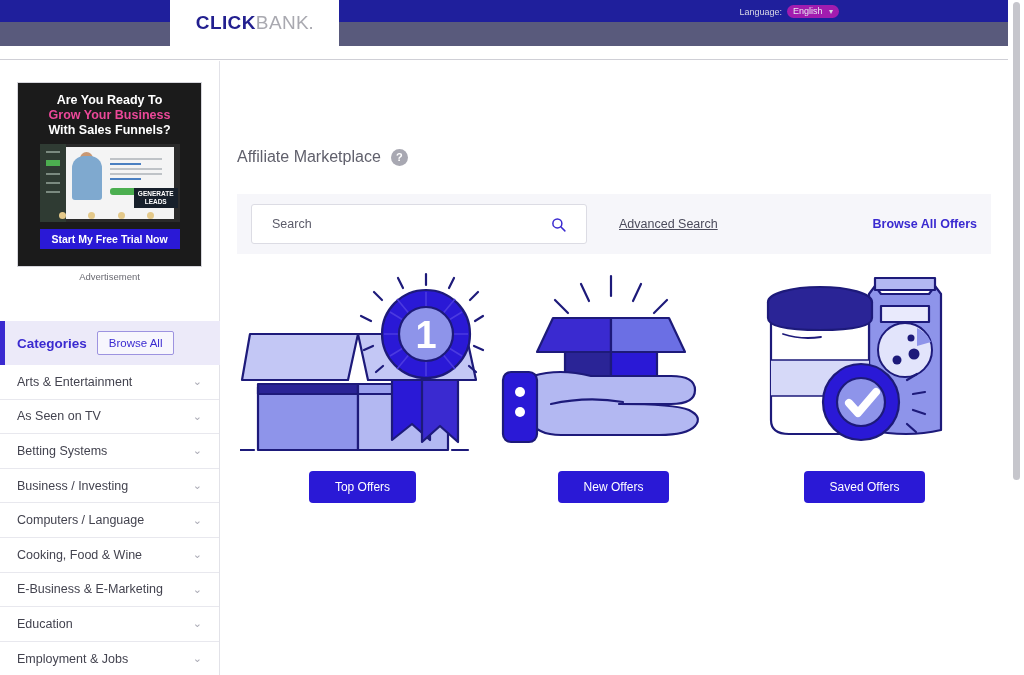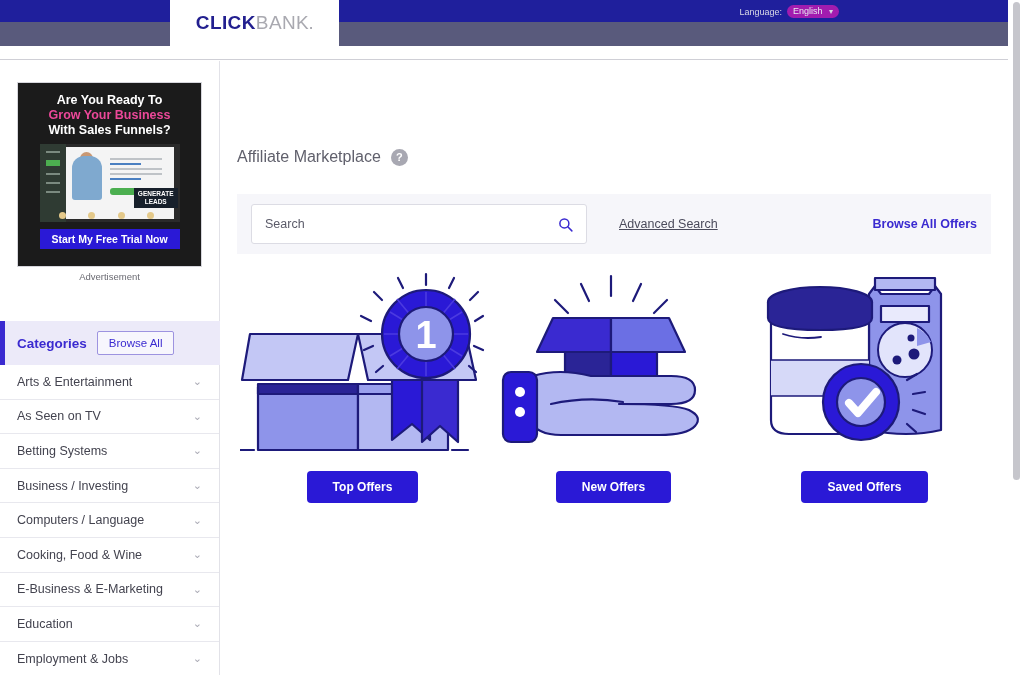--- a/index.html
+++ b/index.html
@@ -123,39 +123,39 @@
     width:17px; height:17px; border-radius:50%; background:#a8a8b2; color:#fff;
     font-size:11px; font-weight:bold; display:flex; align-items:center; justify-content:center;
   }
 
   .search-panel {
     margin:28px 0 0 17px; width:754px; height:60px; background:#f6f6fa;
     display:flex; align-items:center; padding:0 14px;
   }
   .search-box {
     width:336px; height:40px; background:#fff; border:1px solid #dcdce4; border-radius:3px;
-    display:flex; align-items:center; padding:0 13px;
+    display:flex; align-items:center; padding:0 20px;
   }
   .search-input {
     flex:1; border:none; outline:none; font-size:12.5px; color:#4a4a58;
     font-family:"Liberation Sans", sans-serif; background:transparent;
   }
   .search-input::placeholder { color:#5b5b69; }
   .adv-search {
     margin-left:32px; font-size:12.5px; color:#4b4b5c; text-decoration:underline; cursor:pointer;
   }
   .browse-offers {
     margin-left:auto; font-size:12.5px; font-weight:bold; color:#3a2ad0; cursor:pointer;
   }
 
   .cards { display:flex; padding:18px 0 0 17px; width:770px; }
   .card { width:257px; display:flex; flex-direction:column; align-items:center; }
   .card-art { height:185px; display:flex; align-items:flex-end; justify-content:center; }
   .card-btn {
-    margin-top:14px; background:#2a19d6; color:#fff; font-size:12px; font-weight:bold;
+    margin-top:14px; background:#2a19d6; color:#fff; font-size:12px; font-weight:normal;
     padding:9px 26px; border:none; border-radius:4px; cursor:pointer;
     font-family:"Liberation Sans", sans-serif;
   }
 
   
   .scroll-track { position:absolute; right:0; top:0; width:16px; height:675px; background:#ffffff; }
   .scroll-thumb { position:absolute; right:4px; top:2px; width:7px; height:478px; background:#c6c6cc; border-radius:4px; }
 </style>
 </head>
 <body>

